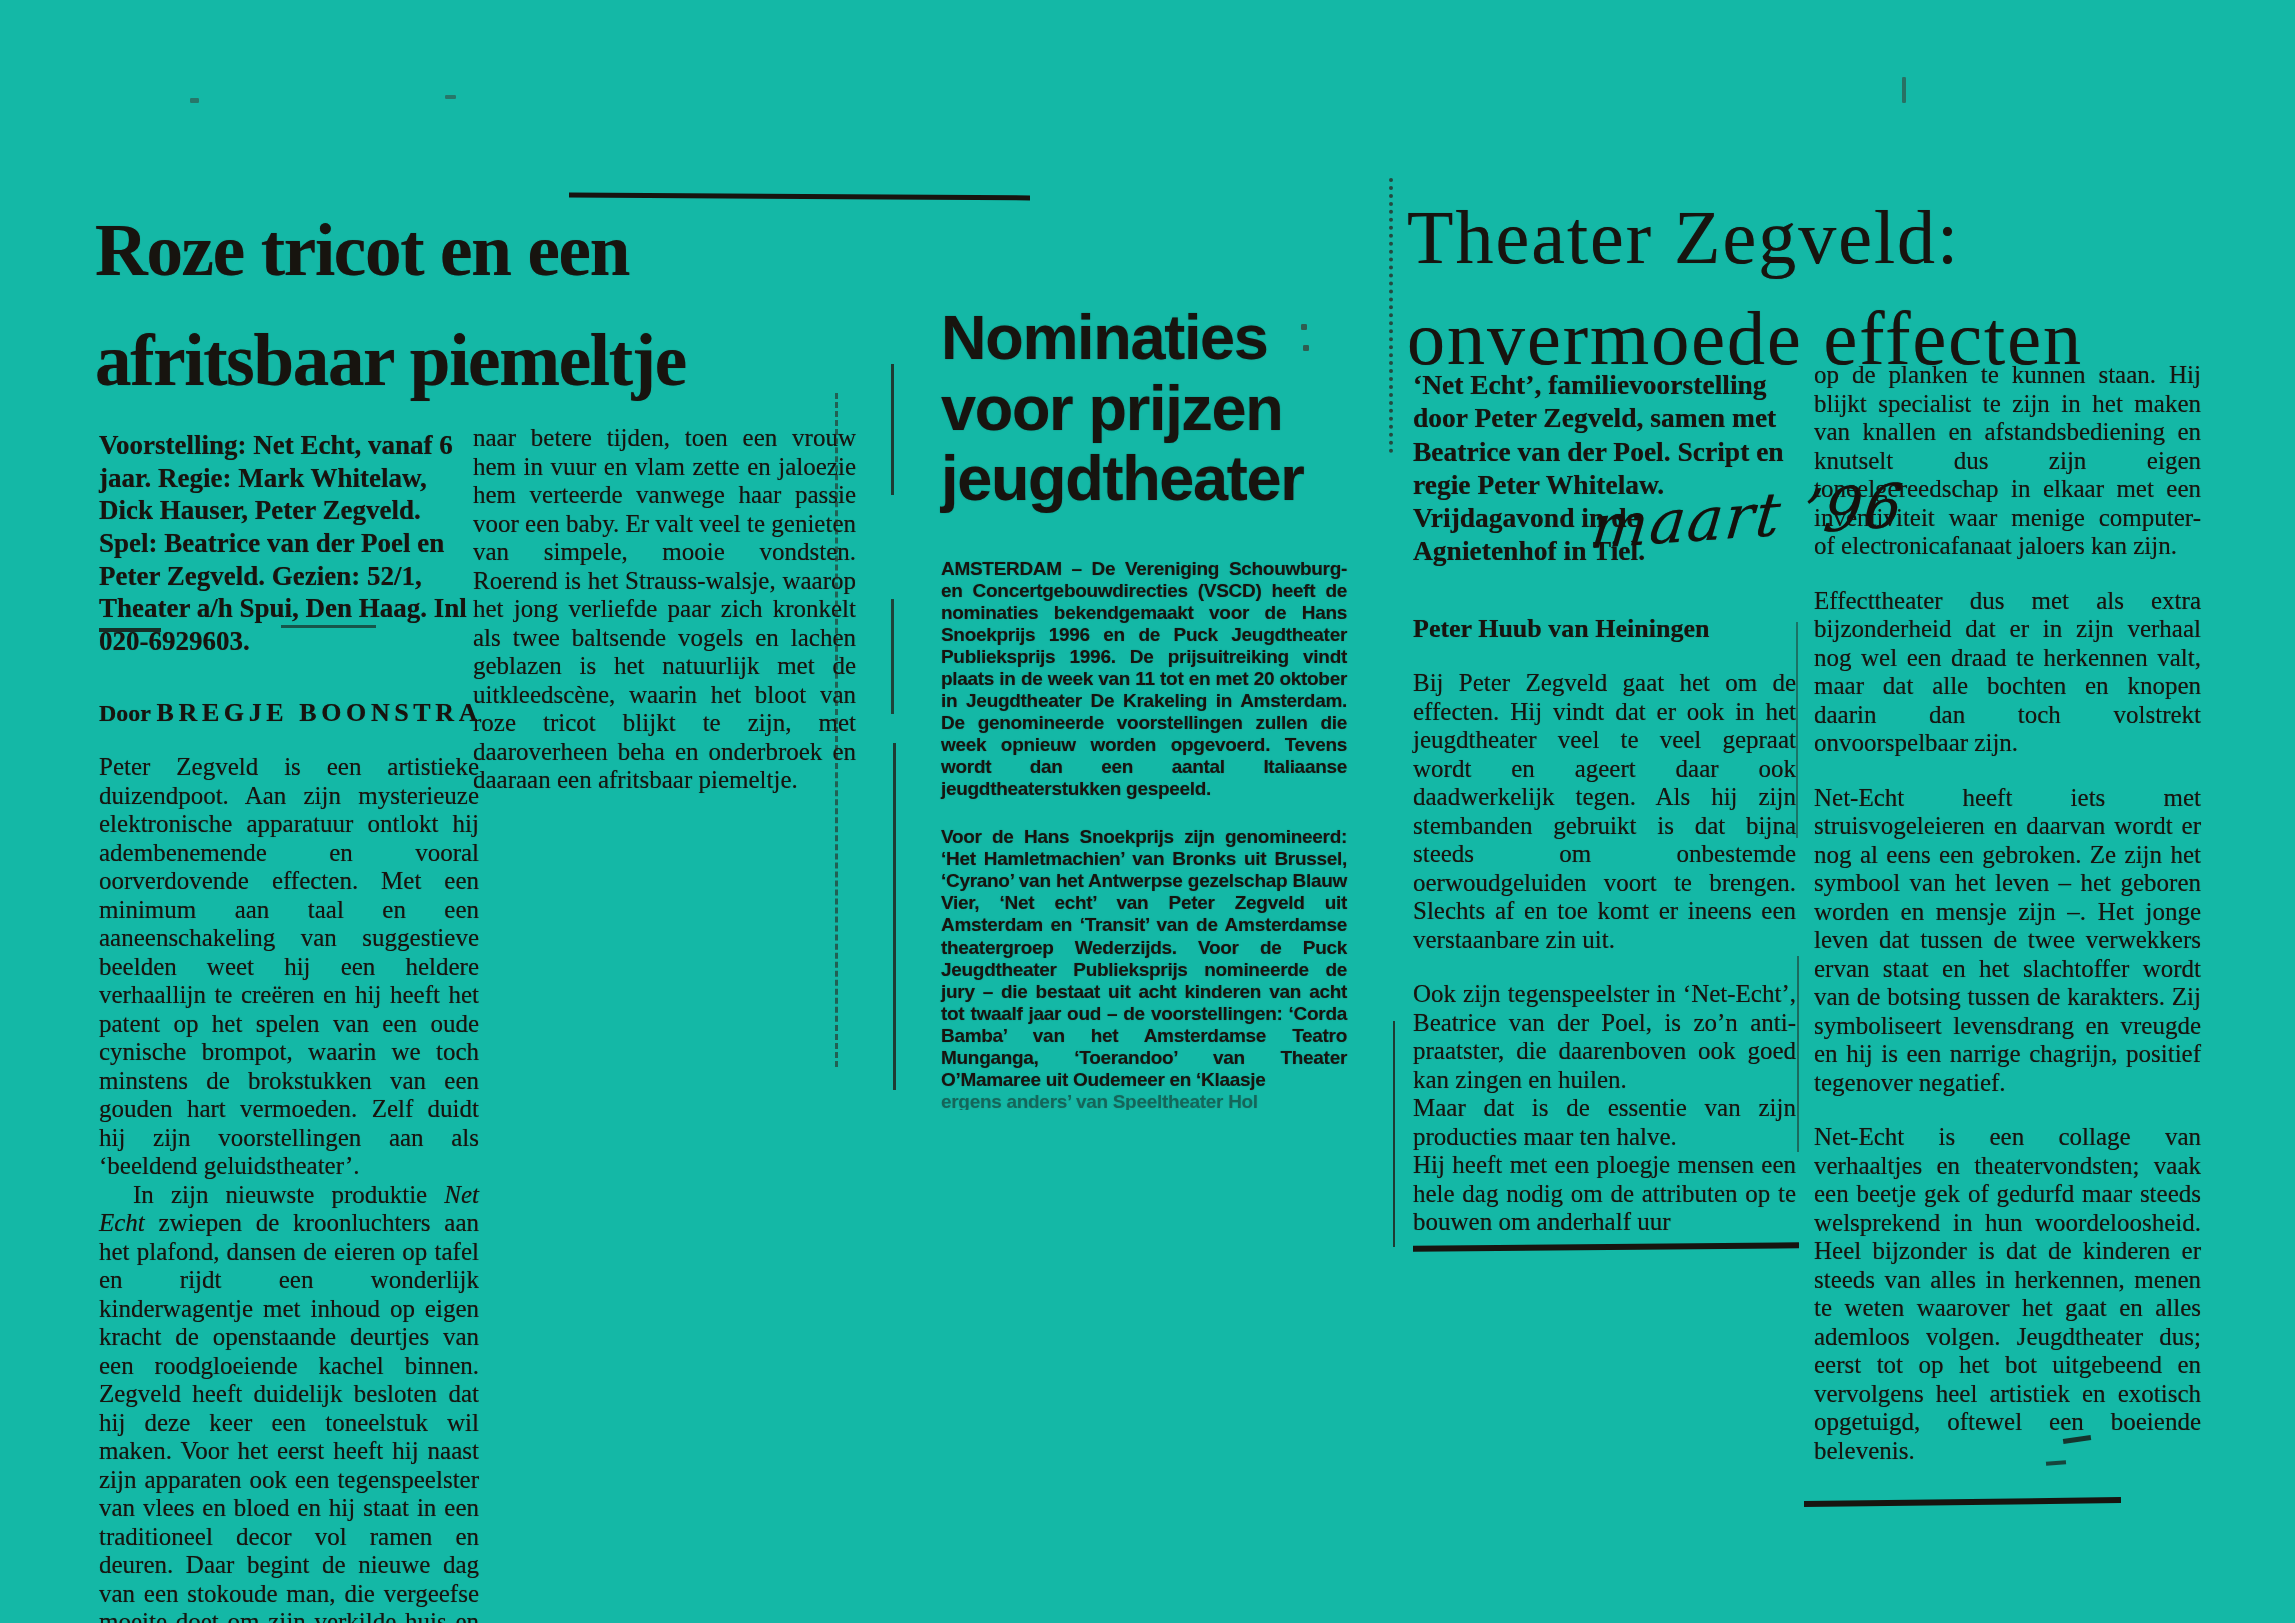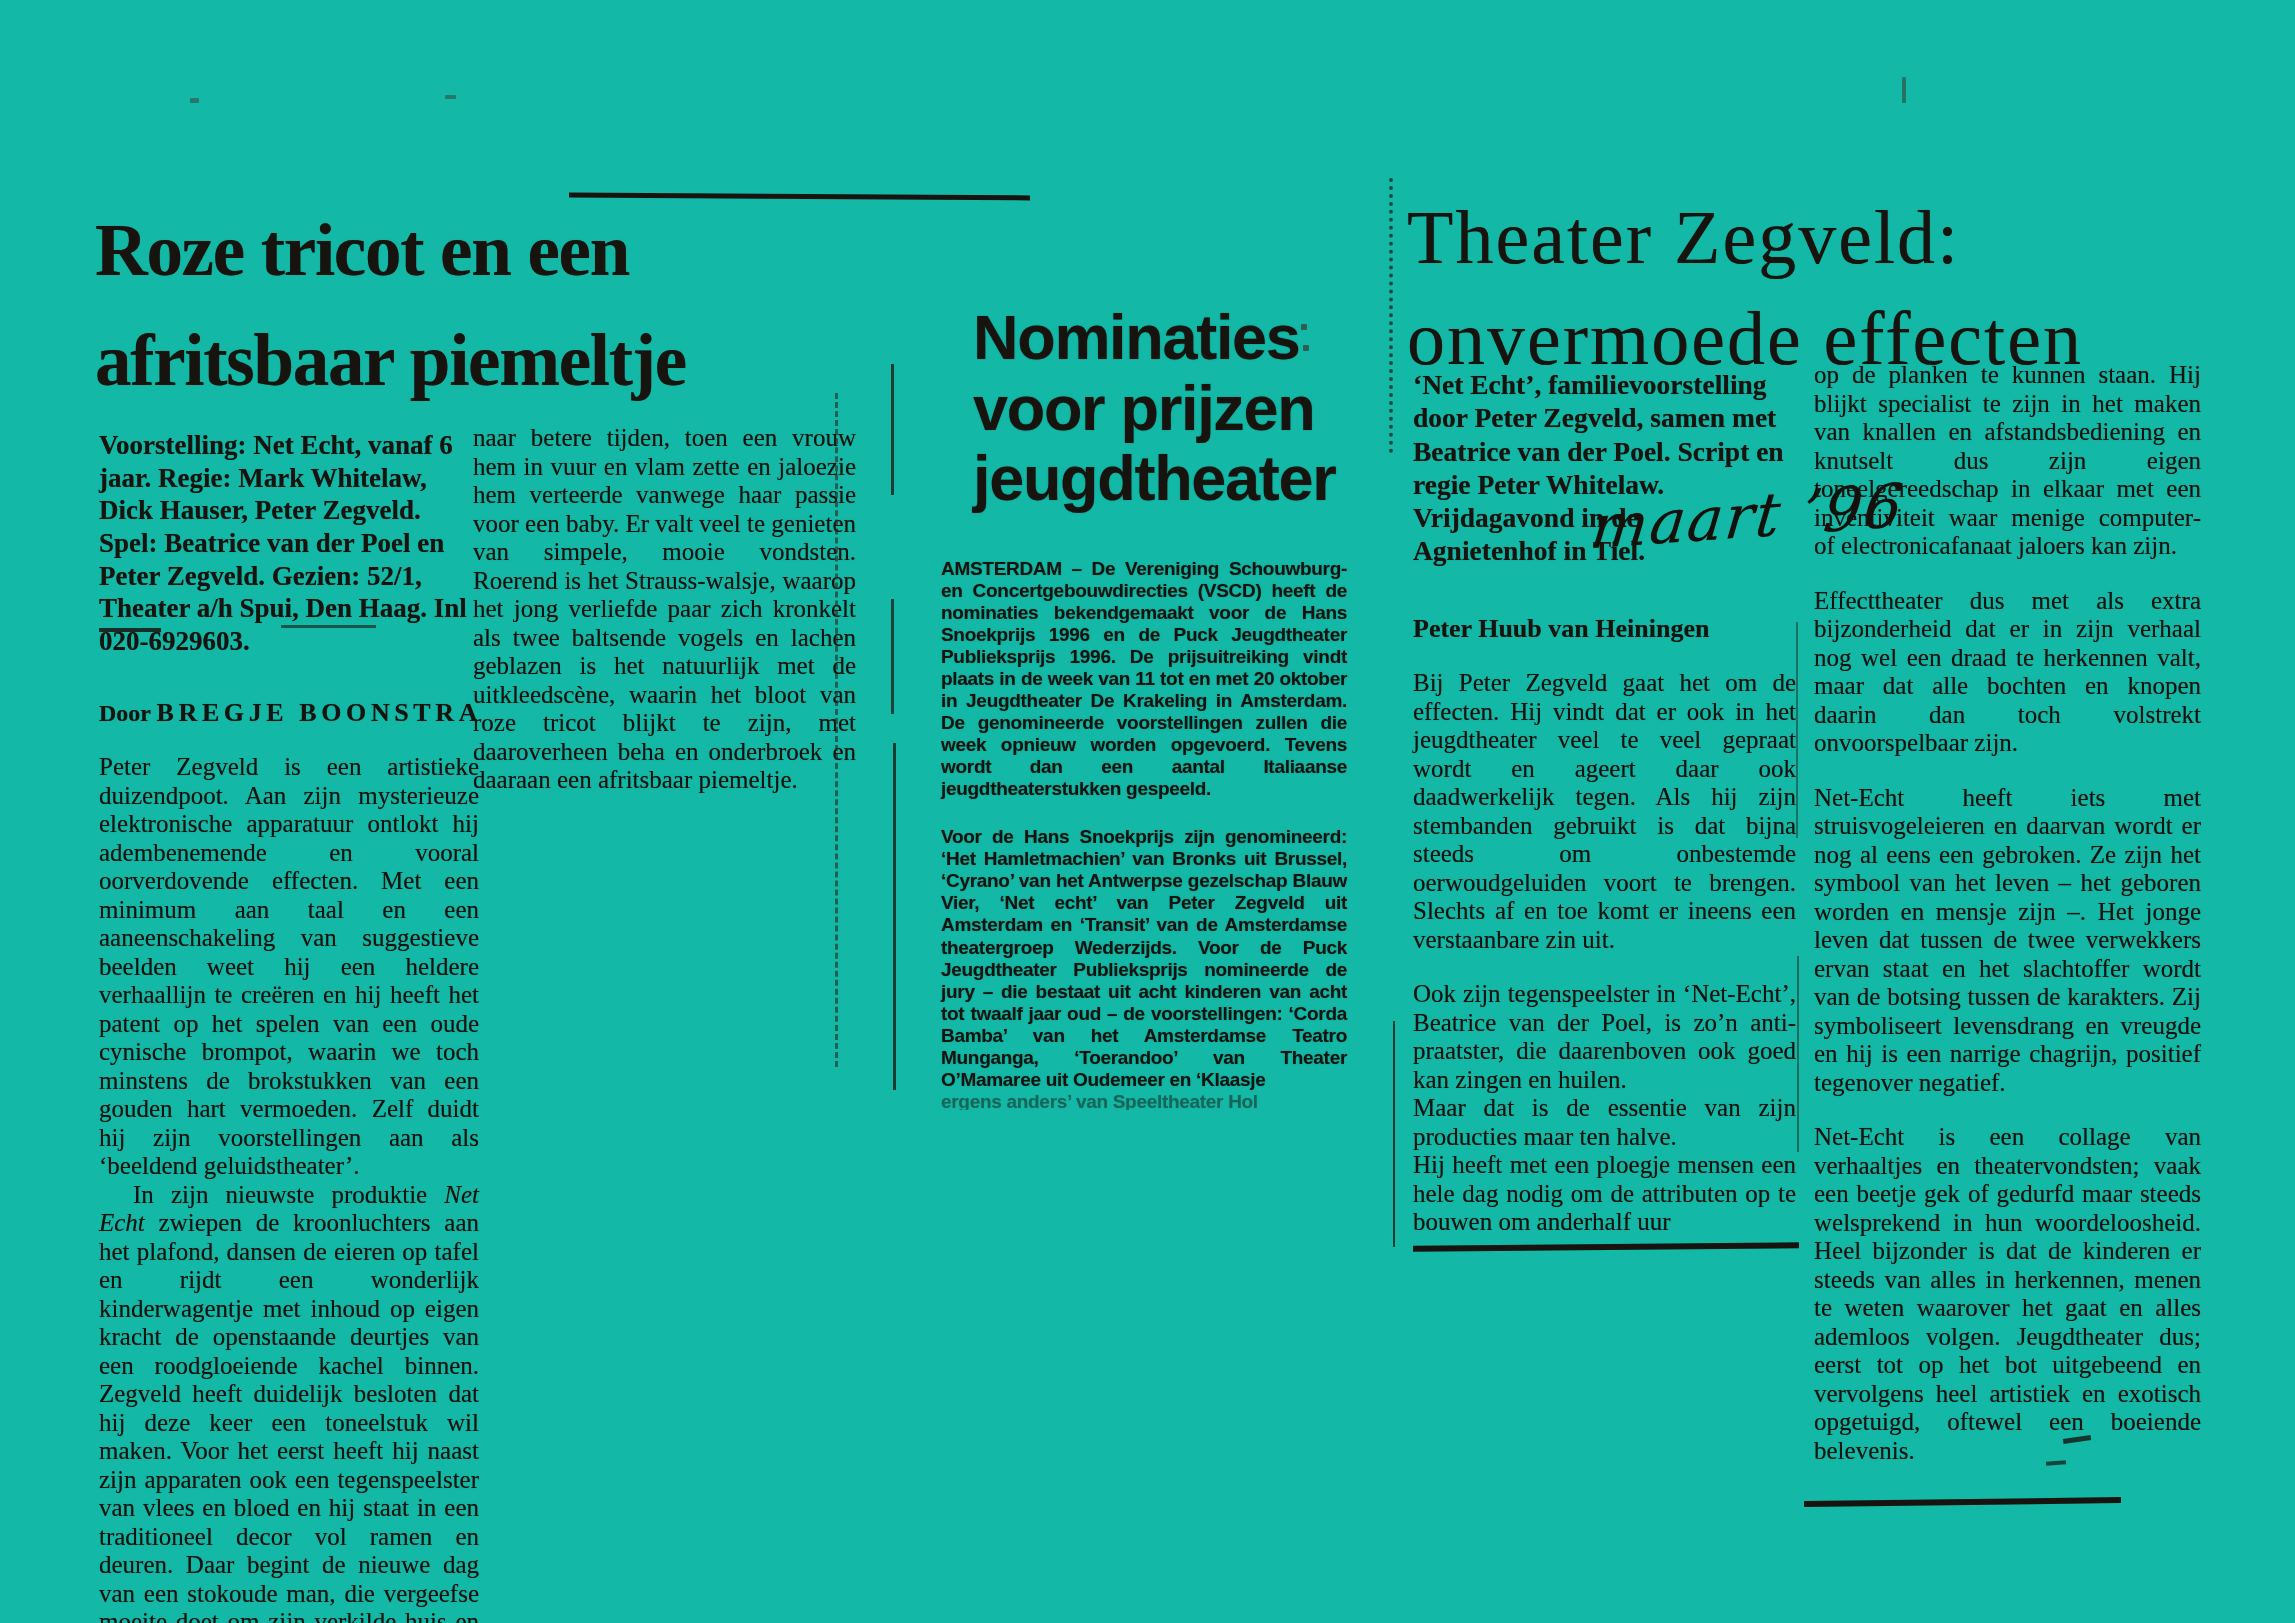--- a/index.html
+++ b/index.html
@@ -63,21 +63,21 @@
     <p class="indent"><span>In zijn nieuwste produktie </span><i>Net Echt</i><span> zwiepen de kroonluchters aan het plafond, dansen de eieren op tafel en rijdt een wonderlijk kinderwagentje met inhoud op eigen kracht de openstaande deurtjes van een roodgloeiende kachel binnen. Zegveld heeft duidelijk besloten dat hij deze keer een toneelstuk wil maken. Voor het eerst heeft hij naast zijn apparaten ook een tegenspeelster van vlees en bloed en hij staat in een traditioneel decor vol ramen en deuren. Daar begint de nieuwe dag van een stokoude man, die vergeefse moeite doet om zijn verkilde huis en hart een beetje op te warmen. In flash back gaan we met hem terug</span></p>
   </div>
 
   <div class="abs serif ink body-serif" style="left:473px;top:424px;width:383px;">naar betere tijden, toen een vrouw hem in vuur en vlam zette en jaloezie hem verteerde vanwege haar passie voor een baby. Er valt veel te genieten van simpele, mooie vondsten. Roerend is het Strauss-walsje, waarop het jong verliefde paar zich kronkelt als twee baltsende vogels en lachen geblazen is het natuurlijk met de uitkleedscène, waarin het bloot van roze tricot blijkt te zijn, met daaroverheen beha en onderbroek en daaraan een afritsbaar piemeltje.</div>
 
   <div class="abs" style="left:835px;top:393px;height:674px;width:0;border-left:3.3px dashed #2a261e;opacity:.6;"></div>
   <div class="abs vline" style="left:891px;top:364px;width:2.6px;height:131px;opacity:.8;"></div>
   <div class="abs vline" style="left:891px;top:599px;width:2.6px;height:115px;opacity:.75;"></div>
   <div class="abs vline" style="left:893px;top:743px;width:2.6px;height:347px;opacity:.8;"></div>
 
-  <div class="abs sans ink headline-mid" style="left:941px;top:302px;width:419px;margin-left:32px;">
+  <div class="abs sans ink headline-mid" style="left:941px;top:302px;width:419px;">
     <div>Nominaties</div>
     <div>voor prijzen</div>
     <div>jeugdtheater</div>
   </div>
 
   <div class="abs sans ink body-sans" style="left:941px;top:558px;width:406px;">
     <p>AMSTERDAM – De Vereniging Schouwburg- en Concertgebouwdirecties (VSCD) heeft de nominaties bekendgemaakt voor de Hans Snoekprijs 1996 en de Puck Jeugdtheater Publieksprijs 1996. De prijsuitreiking vindt plaats in de week van 11 tot en met 20 oktober in Jeugdtheater De Krakeling in Amsterdam. De genomineerde voorstellingen zullen die week opnieuw worden opgevoerd. Tevens wordt dan een aantal Italiaanse jeugdtheaterstukken gespeeld.</p>
     <p class="pgap">Voor de Hans Snoekprijs zijn genomineerd: ‘Het Hamletmachien’ van Bronks uit Brussel, ‘Cyrano’ van het Antwerpse gezelschap Blauw Vier, ‘Net echt’ van Peter Zegveld uit Amsterdam en ‘Transit’ van de Amsterdamse theatergroep Wederzijds. Voor de Puck Jeugdtheater Publieksprijs nomineerde de jury – die bestaat uit acht kinderen van acht tot twaalf jaar oud – de voorstellingen: ‘Corda Bamba’ van het Amsterdamse Teatro Munganga, ‘Toerandoo’ van Theater O’Mamaree uit Oudemeer en ‘Klaasje</p>
     <p class="fadeline">ergens anders’ van Speeltheater Hol</p>
   </div>

